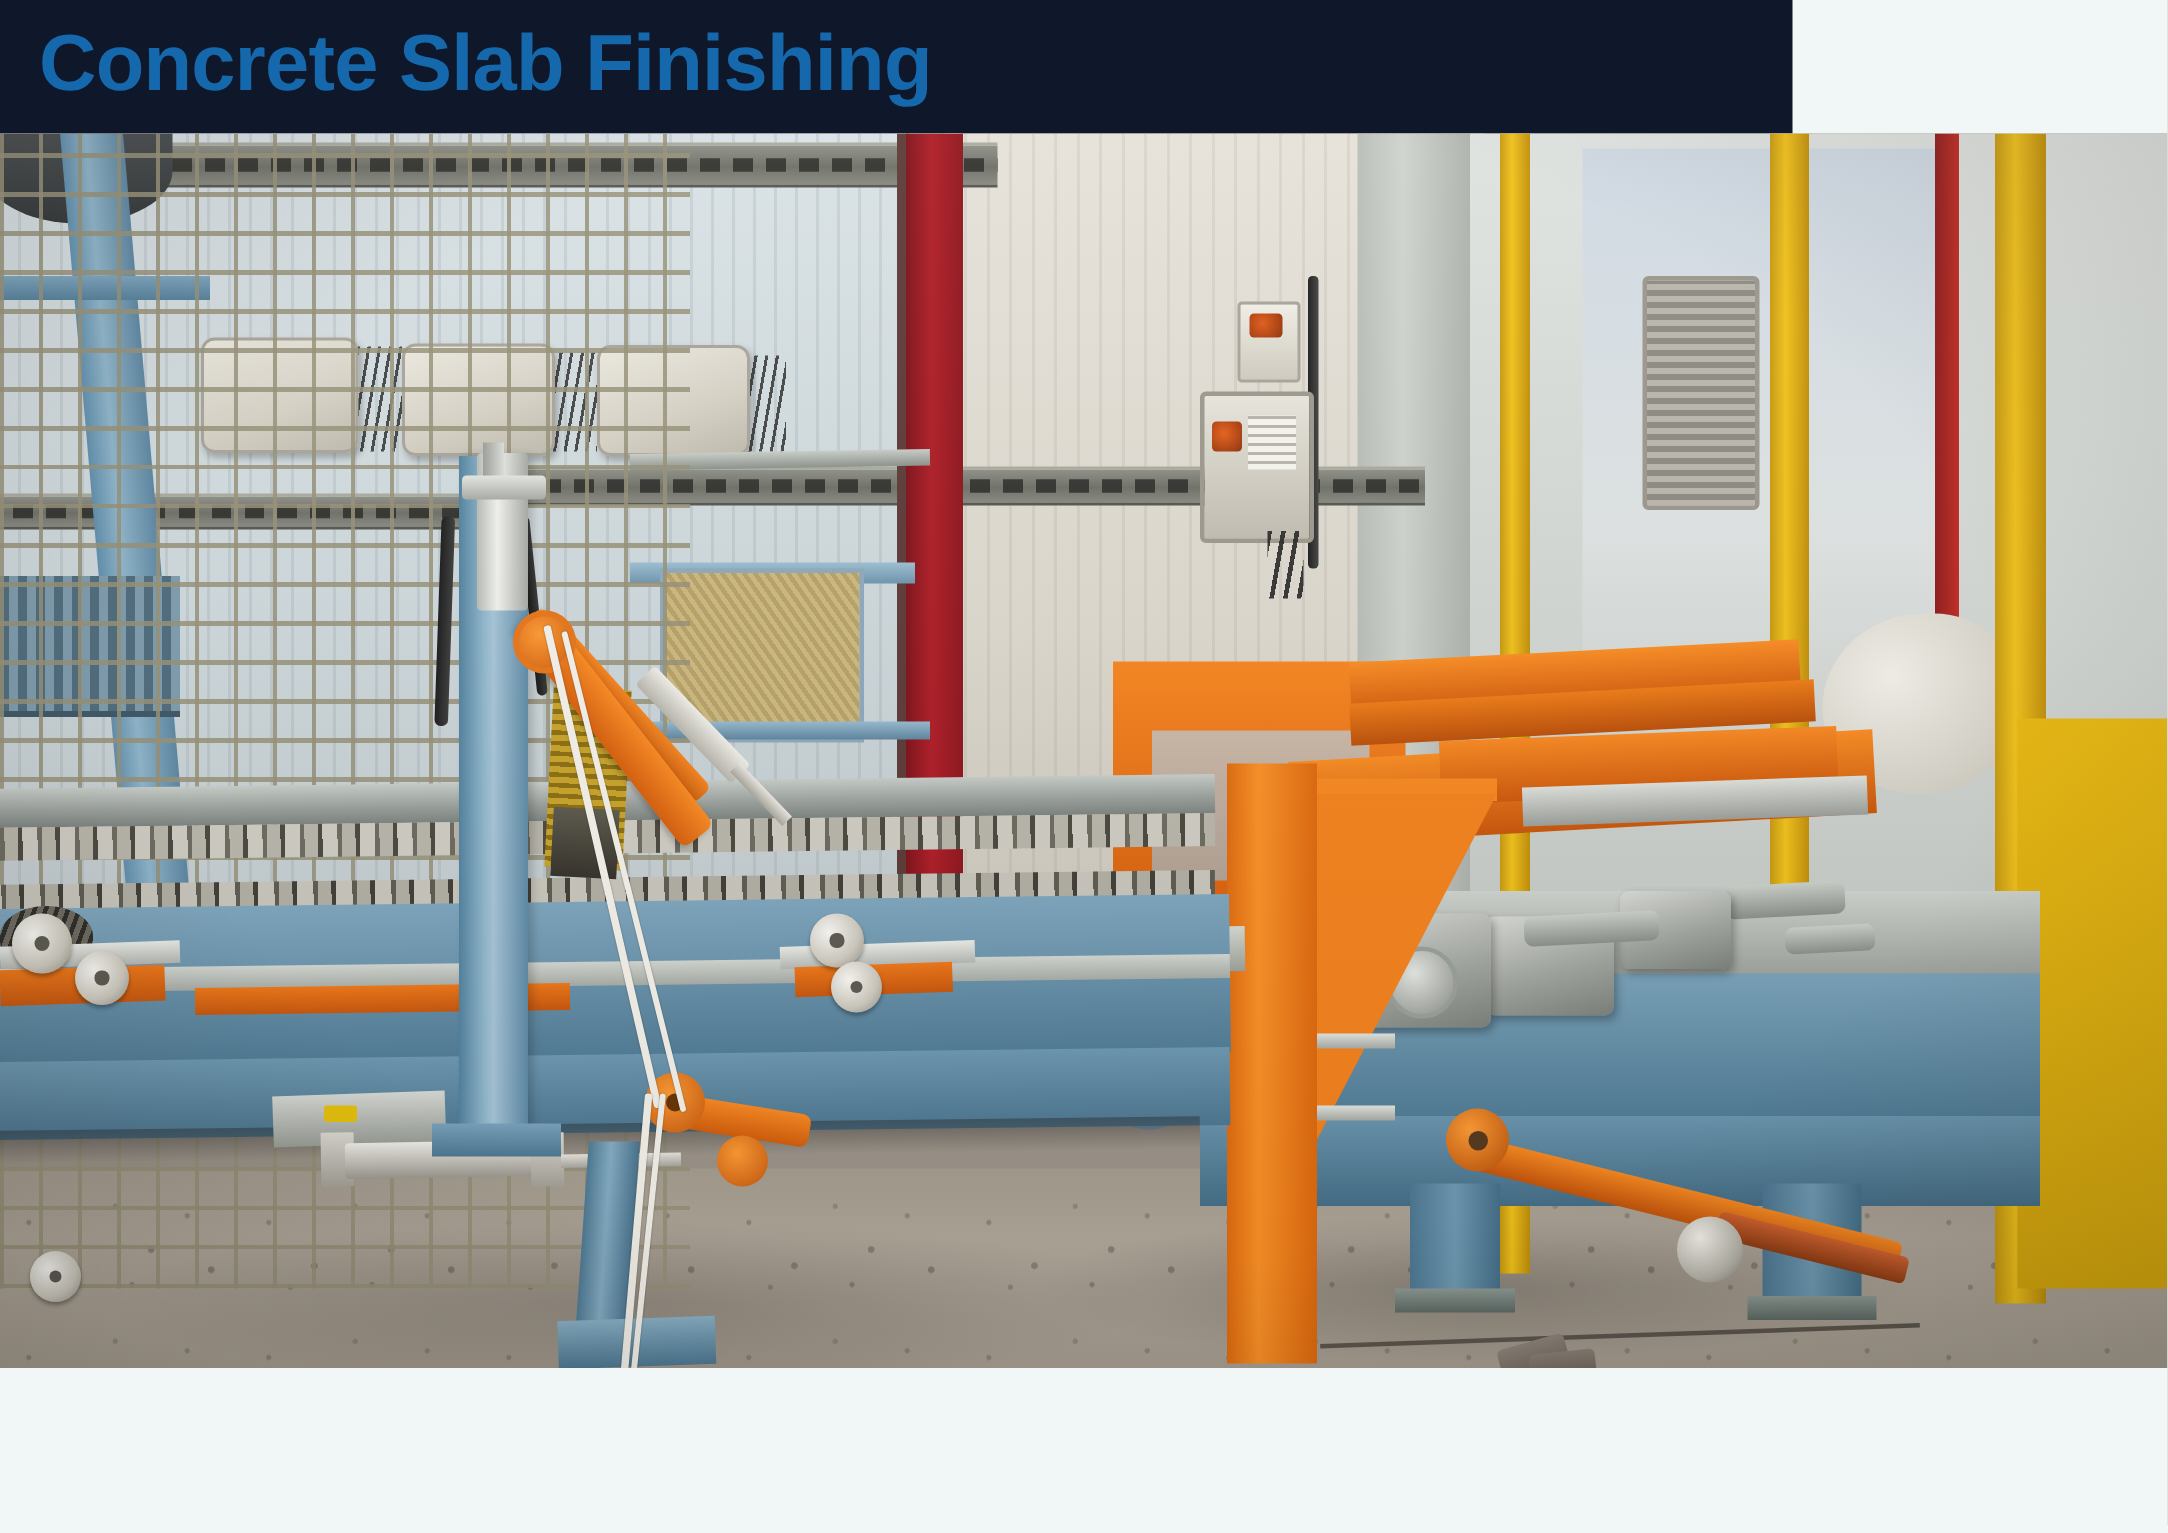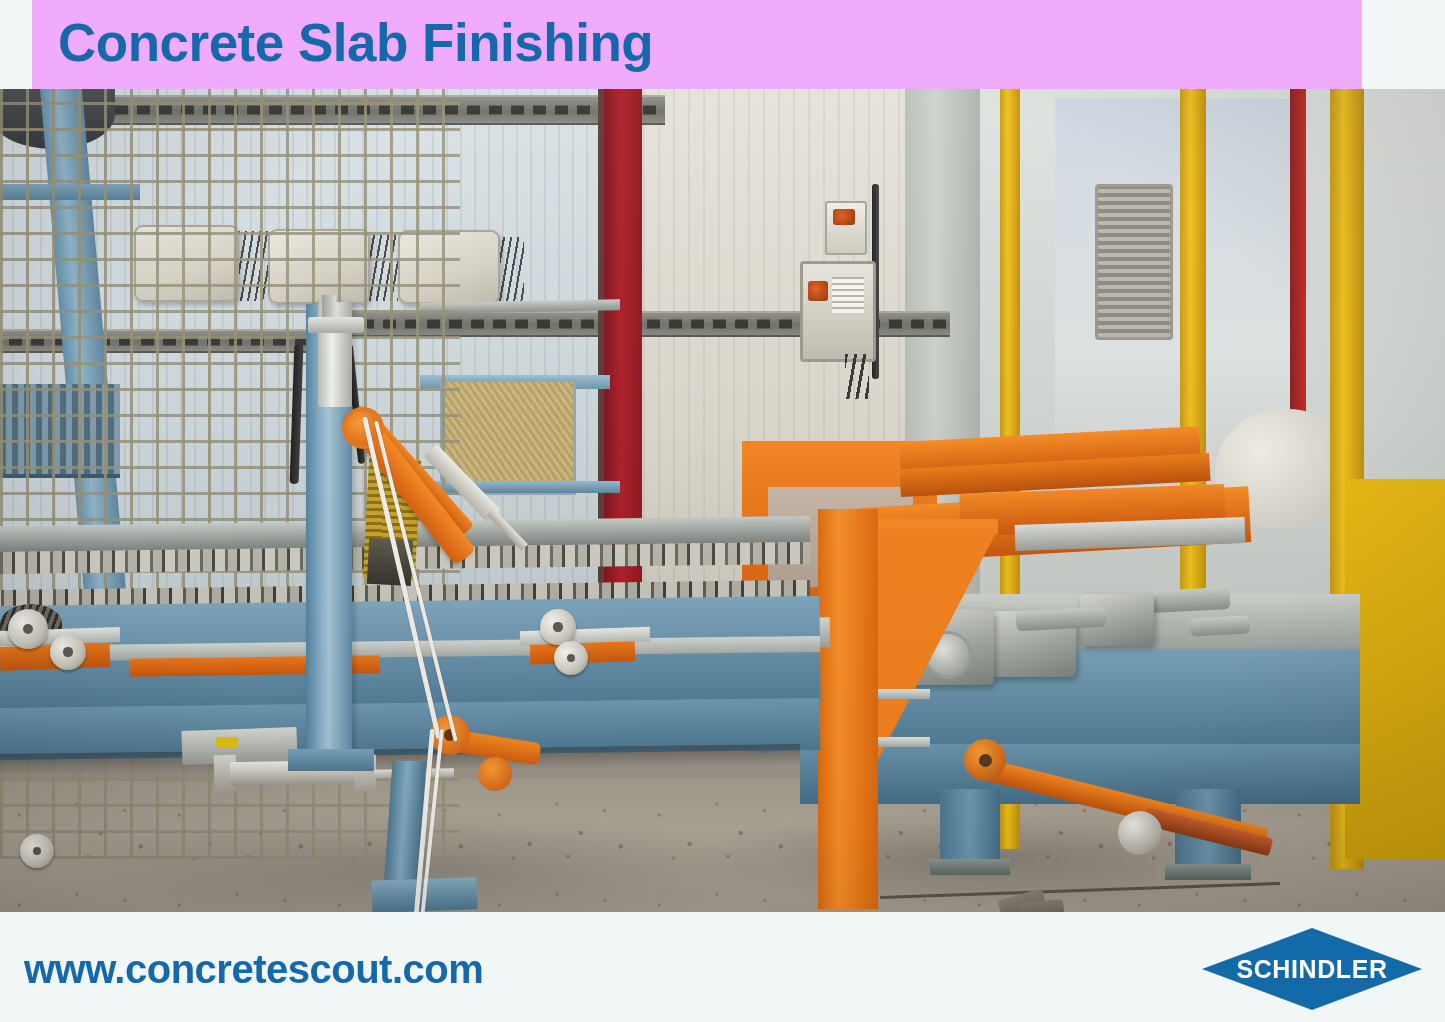--- a/index.html
+++ b/index.html
@@ -17,23 +17,22 @@
     width: 1445px;
     height: 1022px;
     background: #f0f7f6;
     overflow: hidden;
   }
 
   
   #header {
     position: absolute;
     left: 0; top: 0;
-    width: 1330px; height: 89px;
-    background: #f0abfc;
-    margin-left: 32px;
+    width: 1195px; height: 89px;
+    background: #0f172a;
   }
   #header-title {
     position: absolute;
     left: 26px;
     top: 9px;
     font-size: 53px;
     font-weight: bold;
     letter-spacing: -0.5px;
     color: #1568ab;
     white-space: nowrap;
@@ -899,21 +898,14 @@
     <div class="ph cord" id="cord-c"></div>
     <div class="ph cord" id="cord-d"></div>
 
     <div class="ph" id="floor-cable"></div>
     <div class="ph" id="debris-1"></div>
     <div class="ph" id="debris-2"></div>
 
     <div class="ph" id="photo-grade"></div>
   </div>
 
-  <div id="footer">
-    <div id="footer-url">www.concretescout.com</div>
-    <div id="logo">
-      <div id="logo-diamond"></div>
-      <div id="logo-text">SCHINDLER</div>
-    </div>
-  </div>
 
 </div>
 
 </body></html>

